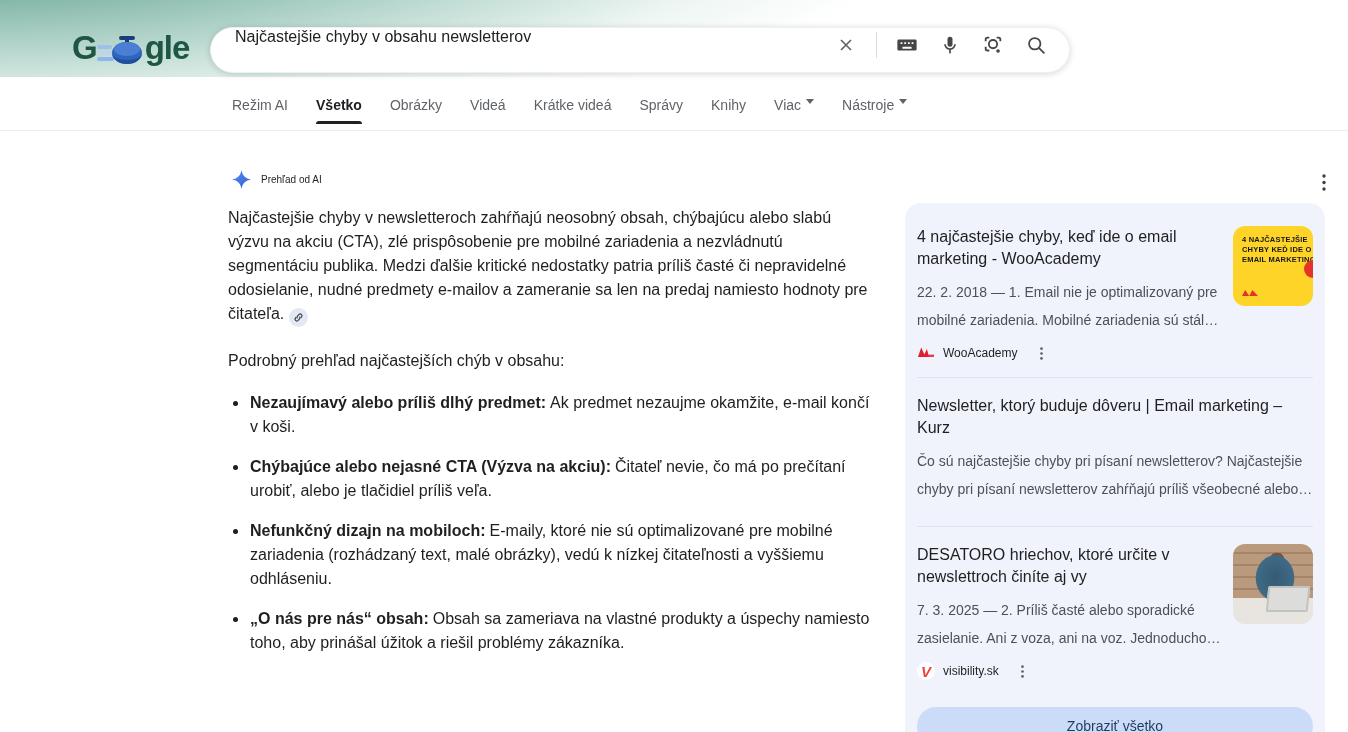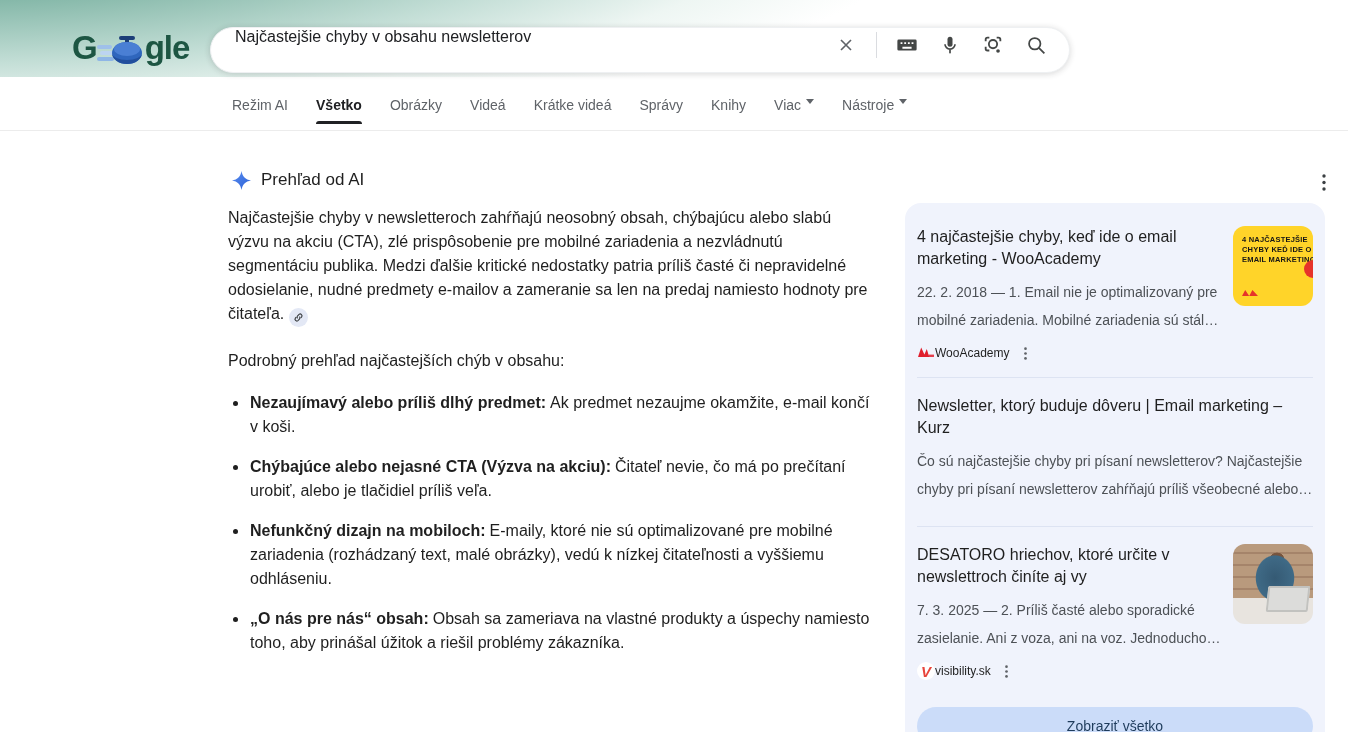--- a/index.html
+++ b/index.html
@@ -39,21 +39,21 @@
   .sb-divider { width:1px; height:26px; background:#dadce0; margin:0 4px; }
   
   .tabs { position:absolute; left:232px; top:97px; display:flex; gap:28px; align-items:flex-start; }
   .tab { font-size:14px; color:#5f6368; padding-bottom:11px; cursor:pointer; position:relative; display:flex; align-items:flex-start; gap:5px; white-space:nowrap; }
   .tab.active { color:#202124; font-weight:bold; }
   .tab.active::after { content:""; position:absolute; left:0; right:0; bottom:0; height:3px; background:#202124; border-radius:3px 3px 0 0; }
   .caret { width:0; height:0; border-left:4px solid transparent; border-right:4px solid transparent; border-top:5px solid #5f6368; margin-top:2px; }
   .tabs-divider { position:absolute; left:0; top:130px; width:1348px; height:1px; background:#ececec; }
   
   .ai-header { position:absolute; left:232px; top:170px; display:flex; align-items:center; gap:10px; }
-  .ai-label { font-size:17px; color:#1f1f1f; }
+  .ai-label { font-size:10px; color:#1f1f1f; }
   .kebab-top { position:absolute; left:1310px; top:168px; width:28px; height:28px; display:flex; align-items:center; justify-content:center; cursor:pointer; border-radius:50%; }
   .main-col { position:absolute; left:228px; top:206px; width:648px; font-size:16px; line-height:24px; color:#1f1f1f; }
   .main-col p.intro { margin-bottom:22px; }
   .main-col p.subhead { margin-bottom:18px; }
   .link-chip {
     display:inline-flex; width:19px; height:19px; border-radius:50%;
     background:#e3e8f5; align-items:center; justify-content:center;
     vertical-align:-4px; margin-left:5px; cursor:pointer;
   }
   .main-col ul { list-style:none; }
@@ -63,21 +63,21 @@
   
   .sidebar {
     position:absolute; left:905px; top:203px; width:420px; height:600px;
     background:#f0f3fc; border-radius:16px; padding:6px 12px 12px 12px;
   }
   .card { display:flex; gap:12px; padding:17px 0 14px 0; cursor:pointer; }
   .card + .card { border-top:1px solid #dde3f2; }
   .card-body { flex:1; min-width:0; }
   .card-title { font-size:16px; line-height:22px; color:#1f1f1f; margin-bottom:8px; }
   .card-snippet { font-size:14px; line-height:28px; color:#4d5156; margin-bottom:9px; }
-  .source-row { display:flex; align-items:center; }
+  .source-row { display:flex; align-items:center; gap:8px; }
   .source-name { font-size:12px; color:#1f1f1f; }
   .kebab-sm { width:20px; height:20px; display:flex; align-items:center; justify-content:center; margin-left:6px; cursor:pointer; }
   .favicon { width:18px; height:18px; border-radius:50%; display:flex; align-items:center; justify-content:center; overflow:hidden; flex:none; }
   .fav-circle { background:#e8573f; }
   .fav-v { background:#fff; color:#e8453c; font-weight:bold; font-size:15px; font-style:italic; }
   .thumb { width:80px; height:80px; border-radius:12px; flex:none; position:relative; overflow:hidden; }
   .thumb-yellow { background:#ffd429; padding:9px 2px 0 9px; }
   .thumb-yellow .ttext { font-size:7.5px; font-weight:bold; color:#161616; line-height:10px; letter-spacing:.2px; text-transform:uppercase; width:76px; }
   .thumb-yellow .half-dot { position:absolute; right:-9px; top:34px; width:18px; height:18px; border-radius:50%; background:#e6332a; }
   .thumb-yellow .mini-mark { position:absolute; left:9px; bottom:10px; width:16px; height:6px; background:#e6332a; clip-path:polygon(0 100%,20% 0,45% 100%,65% 0,100% 100%); }

